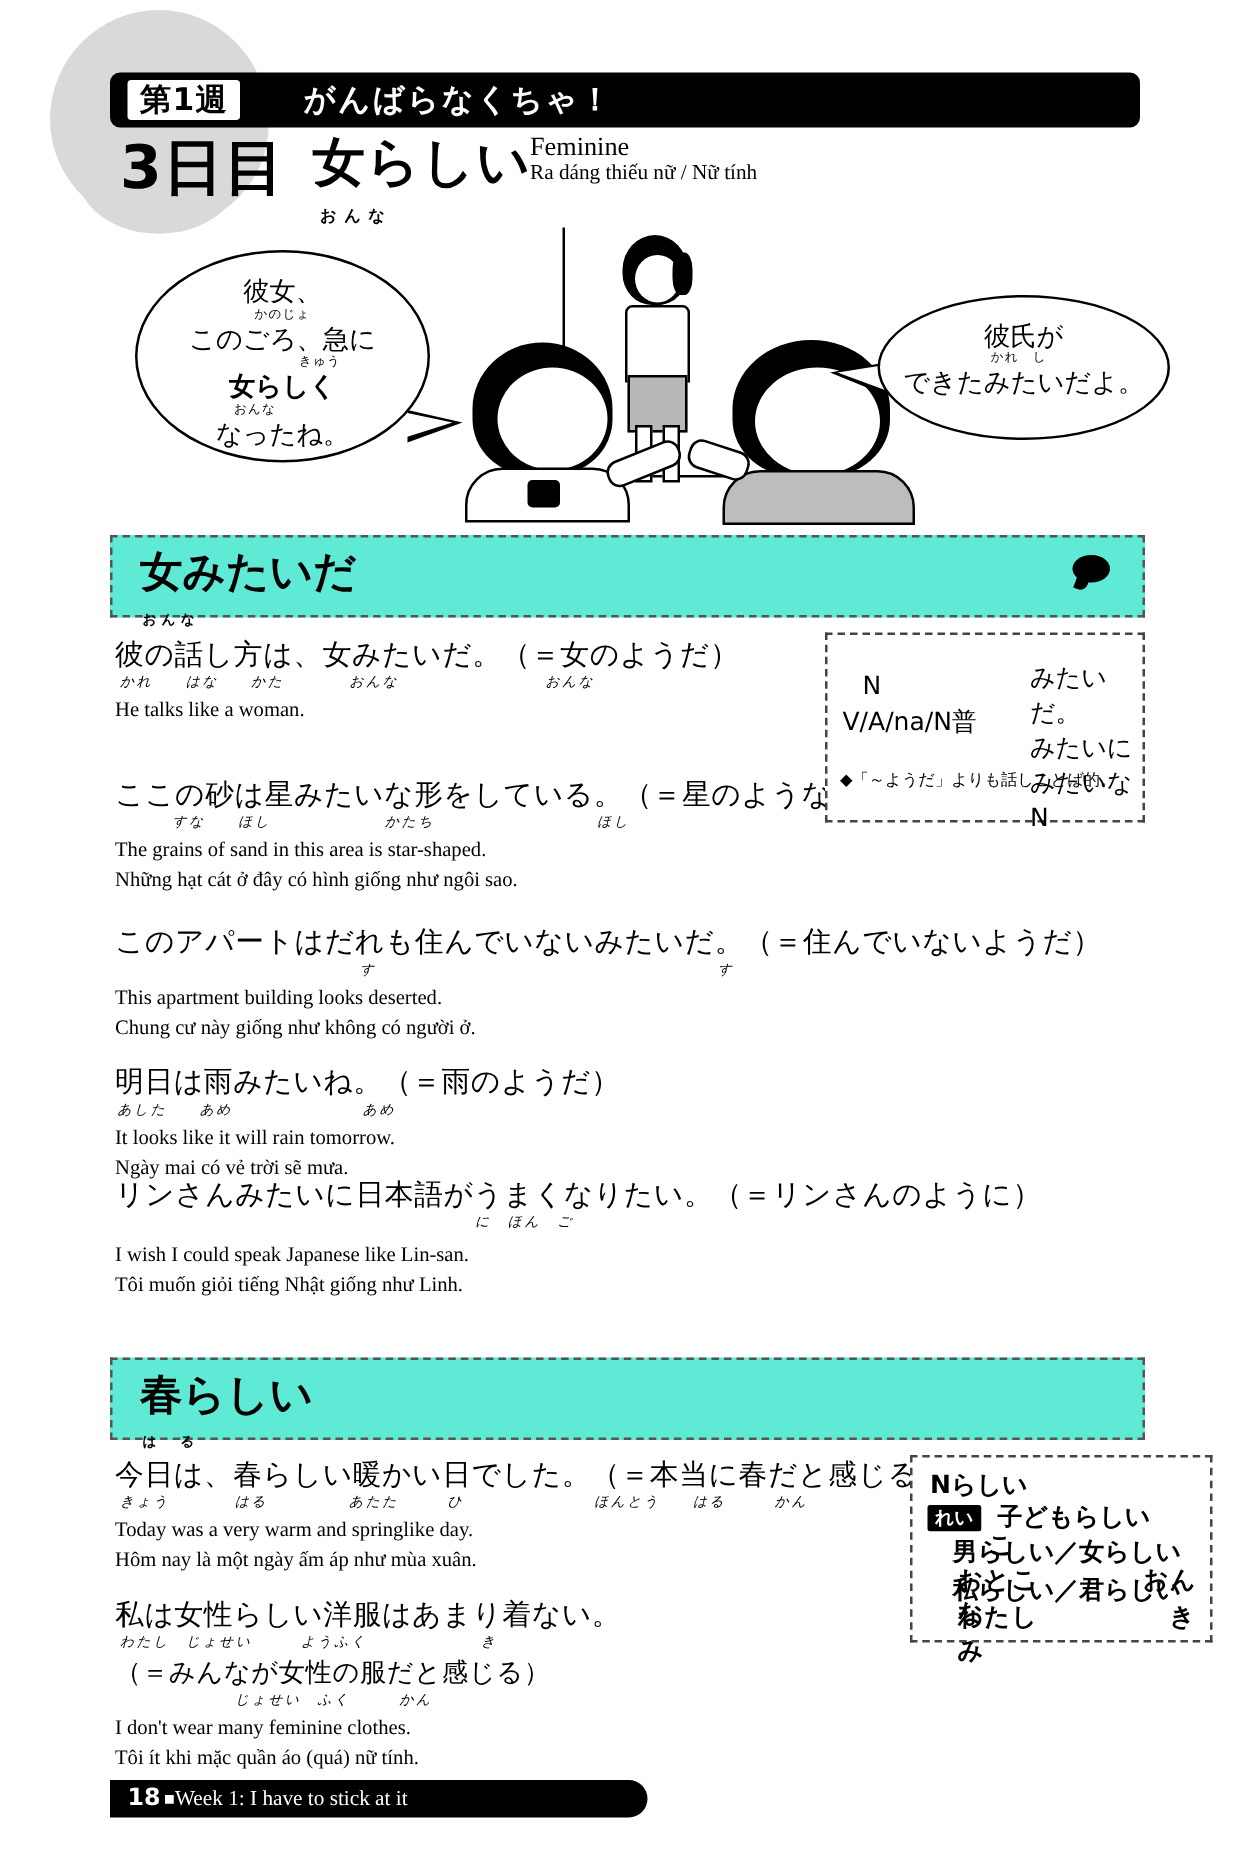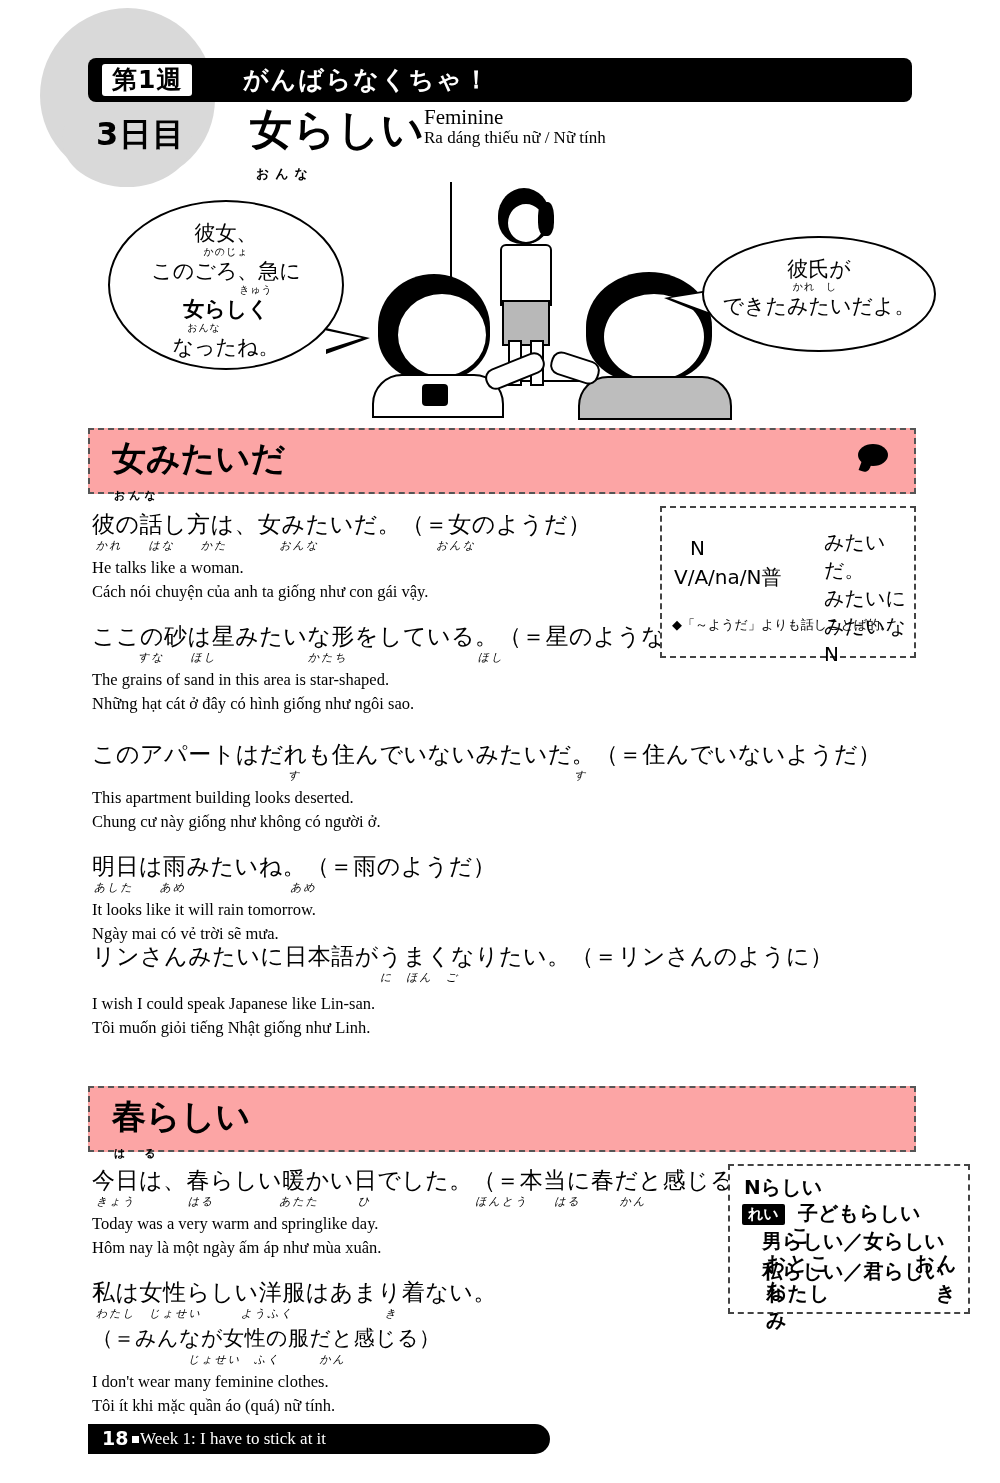--- a/index.html
+++ b/index.html
@@ -39,21 +39,21 @@
   .headbar .wktitle{
     position:absolute;left:155px;top:5px;
     color:#fff;font-family:"DejaVu Sans", sans-serif;
     font-weight:bold;font-size:25px;line-height:34px;letter-spacing:2px;
   }
 
   
   .dayno{
     position:absolute;left:96px;top:112px;
     font-family:"DejaVu Sans", sans-serif;font-weight:bold;
-    font-size:32px;line-height:44px;z-index:3;letter-spacing:1px;
+    font-size:48px;line-height:44px;z-index:3;letter-spacing:1px;
   }
   .maintitle{
     position:absolute;left:250px;top:104px;
     font-family:"DejaVu Sans", sans-serif;font-weight:bold;
     font-size:42px;line-height:52px;z-index:3;letter-spacing:1px;
   }
   .maintitle .ruby{
     position:absolute;left:6px;top:44px;font-size:13px;font-weight:bold;letter-spacing:6px;
   }
   .trans-en{
@@ -110,21 +110,21 @@
   .hline{position:absolute;left:360px;top:4px;width:2px;height:200px;background:#000;}
   .hline2{position:absolute;left:360px;top:202px;width:160px;height:2px;background:#000;}
 
   .head-blk{position:absolute;background:#000;border-radius:50% 50% 45% 45%;}
   .face-wh{position:absolute;background:#fff;border-radius:50%;border:2px solid #000;}
   .body-ln{position:absolute;border:2px solid #000;background:#fff;}
 
   
   .sechead{
     position:absolute;left:88px;width:824px;height:62px;
-    border:2px dashed #555;background:#fca5a5;z-index:2;
+    border:2px dashed #555;background:#5eead4;z-index:2;
   }
   .sechead .txt{
     position:absolute;left:22px;top:6px;
     font-family:"DejaVu Sans", sans-serif;font-weight:bold;font-size:34px;line-height:44px;
   }
   .sechead .txt .ruby{
     position:absolute;left:2px;top:38px;font-size:11px;letter-spacing:4px;font-weight:bold;
   }
   .speechdot{
     position:absolute;right:26px;top:14px;width:30px;height:22px;background:#000;border-radius:50%;
@@ -155,21 +155,21 @@
   .nb2{left:728px;top:1164px;width:238px;height:146px;}
   .nb2 .l{position:absolute;left:14px;font-size:20px;line-height:27px;font-weight:bold;}
   .rei{
     position:absolute;left:12px;top:38px;background:#000;color:#fff;
     font-size:15px;font-weight:bold;padding:1px 6px;border-radius:2px;
   }
 
   
   .footer{
     position:absolute;left:88px;top:1424px;width:430px;height:30px;
-    background:#000;border-radius:0 15px 15px 0;z-index:2;padding-left:32px;
+    background:#000;border-radius:0 15px 15px 0;z-index:2;
   }
   .footer .pg{
     position:absolute;left:14px;top:3px;color:#fff;
     font-family:"DejaVu Sans", sans-serif;font-weight:bold;font-size:19px;
   }
   .footer .ft{
     position:absolute;left:52px;top:5px;color:#fff;
     font-family:"Liberation Serif", serif;font-size:17px;
   }
   .footer .sq{
@@ -255,21 +255,20 @@
       <span>女みたいだ</span>
       <span class="ruby">おんな</span>
     </div>
     <div class="speechdot"></div>
   </div>
 
   <div class="ex" style="left:92px;top:508px;width:560px;">
     <div class="jp">彼の話し方は、女みたいだ。（＝女のようだ）</div>
     <div class="rb" style="margin-left:4px;">かれ　　はな　　かた　　　　おんな　　　　　　　　　おんな</div>
     <div class="en">He talks like a woman.</div>
-    <div class="vi">Cách nói chuyện của anh ta giống như con gái vậy.</div>
   </div>
 
   <div class="ex" style="left:92px;top:620px;width:570px;">
     <div class="jp">ここの砂は星みたいな形をしている。（＝星のような）</div>
     <div class="rb" style="margin-left:46px;">すな　　ほし　　　　　　　かたち　　　　　　　　　　ほし</div>
     <div class="en">The grains of sand in this area is star-shaped.</div>
     <div class="vi">Những hạt cát ở đây có hình giống như ngôi sao.</div>
   </div>
 
   <div class="ex" style="left:92px;top:738px;width:810px;">

